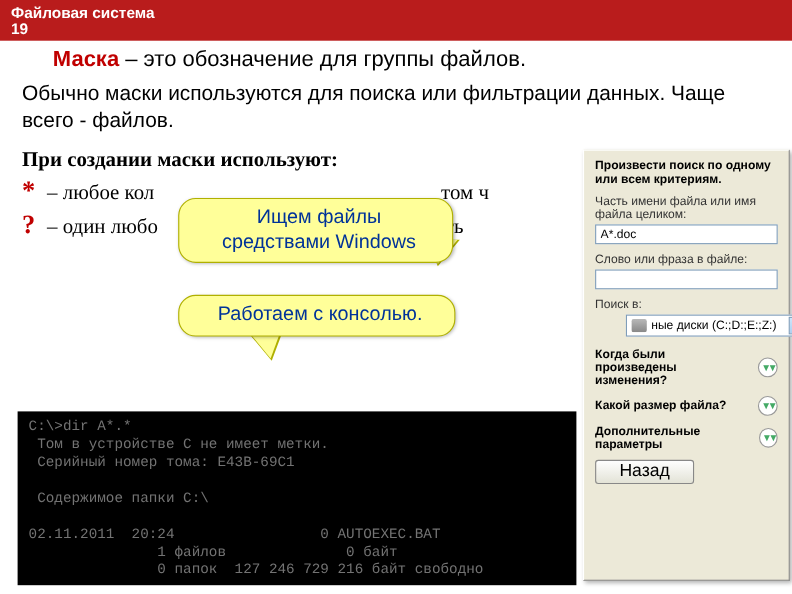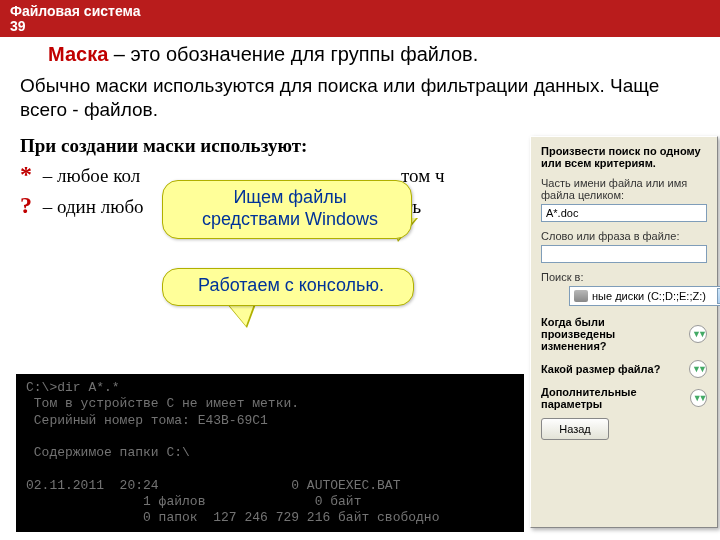--- a/index.html
+++ b/index.html
@@ -129,38 +129,38 @@
   .chevbox {
     width: 18px; height: 18px;
     background: #fff;
     border: 1px solid #999;
     border-radius: 50%;
     display:flex; align-items:center; justify-content:center;
     cursor: pointer;
   }
   .sp-btnrow { display:flex; justify-content: space-between; margin-top: 6px; }
   .sp-btn {
-    width: 68px; height: 22px;
+    width: 90px; height: 22px;
     background: linear-gradient(#fefefe,#e3e3d7);
     border: 1px solid #888;
     border-radius: 3px;
-    font-size: 11px;
+    font-size: 16px;
     display:flex; align-items:center; justify-content:center;
     cursor:pointer;
   }
   .chev { font-size: 9px; color:#4a6; }
   .chev.down::before { content:"▼▼"; letter-spacing:-3px; }
   svg { display:block; }
 </style>
 </head>
 <body>
 
 <div class="titlebar">
   <span>Файловая система</span><br>
-  <span>39</span>
+  <span>19</span>
 </div>
 
 <div class="content">
   <p class="heading">
     <span class="hl">Маска</span><span> – это обозначение для группы файлов.</span>
   </p>
   <p class="para">Обычно маски используются для поиска или фильтрации данных. Чаще всего - файлов.</p>
 
   <div class="mask-intro">При создании маски используют:</div>
   <div class="mask-line">

